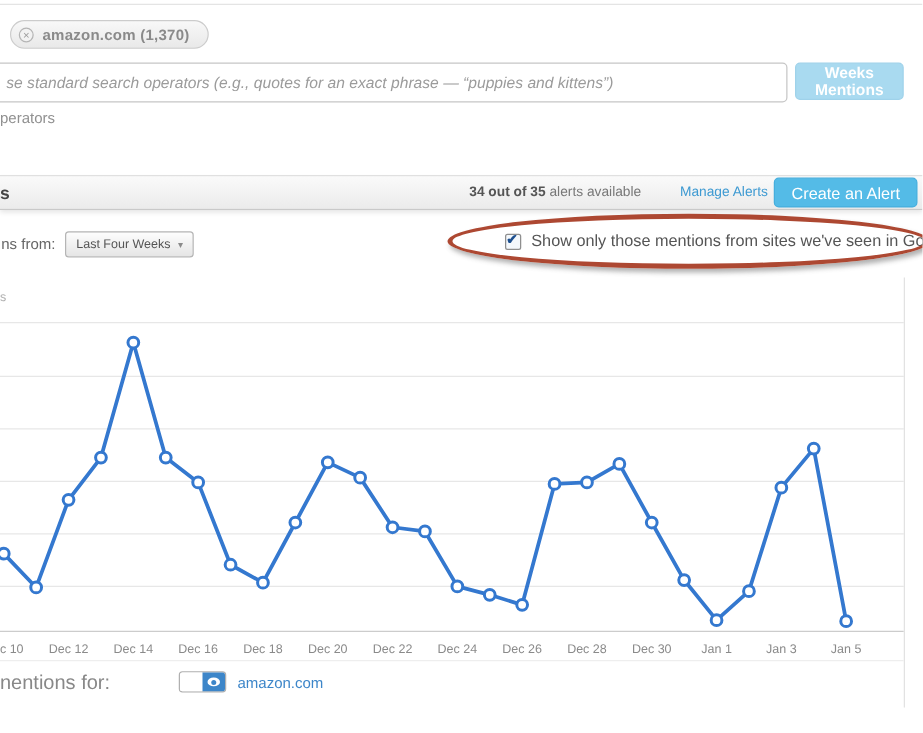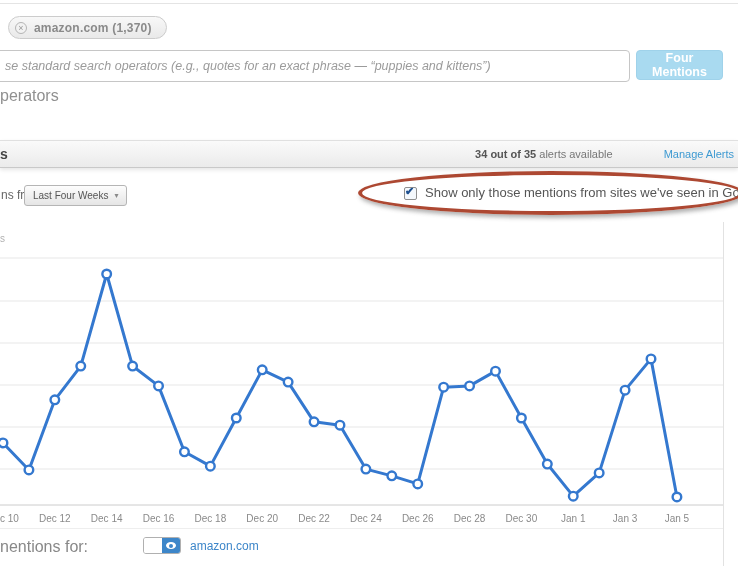--- a/index.html
+++ b/index.html
@@ -33,49 +33,49 @@
     font-family:"Liberation Sans", sans-serif; font-size:12.5px; color:#444;
     outline:none;
   }
   .search-input::placeholder { color:#9b9b9b; font-style:italic; opacity:1; }
   .find-btn {
     top:50px; left:636px; width:87px; height:30px;
     background:#a9daf0; border:1px solid #9fd2ea; border-radius:4px;
     color:#ffffff; font-size:12.5px; font-weight:bold; cursor:pointer;
     font-family:"Liberation Sans", sans-serif;
   }
-  .search-help { top:87px; left:0; font-size:16px; color:#909090; }
+  .search-help { top:87px; left:0; font-size:12px; color:#909090; }
 
   
   .toolbar {
     top:140px; left:0; width:738px; height:28px;
     background:linear-gradient(#fafafa,#ebebeb);
     border-top:1px solid #e0e0e0; border-bottom:1px solid #c9c9c9;
     box-shadow:0 2px 4px rgba(0,0,0,0.10);
   }
   .toolbar-heading {
     position:absolute; left:0; top:5px; font-size:14px; font-weight:bold; color:#444;
   }
   .toolbar-right {
     position:absolute; right:4px; top:0; height:100%;
-    display:flex; align-items:center; gap:25px;
+    display:flex; align-items:center; gap:5px;
   }
   .alerts-status { font-size:11px; color:#777; white-space:nowrap; }
   .alerts-status b { color:#555; }
   .manage-link { font-size:11px; color:#3e9ad2; text-decoration:none; white-space:nowrap; cursor:pointer;padding-left:26px; }
   .create-btn {
     height:24px; padding:0 13px; background:#54bbe7; border:1px solid #45aedd;
     border-radius:4px; color:#fff; font-size:13px; cursor:pointer; white-space:nowrap;
     font-family:"Liberation Sans", sans-serif;
   }
 
   
   .from-label { top:188px; left:1px; font-size:12px; color:#666; }
   .range-dd {
-    top:185px; left:24px; height:21px; padding:0 8px;
+    top:185px; left:52px; height:21px; padding:0 8px;
     background:linear-gradient(#fdfdfd,#e5e5e5); border:1px solid #b5b5b5;
     border-radius:3px; font-size:10px; color:#555; cursor:pointer;
     display:flex; align-items:center; gap:6px;
     font-family:"Liberation Sans", sans-serif;
   }
   .range-dd .caret { font-size:8px; color:#8a8a8a; }
 
   
   .news-filter { top:185px; left:404px; display:flex; align-items:flex-start; gap:8px; }
   .cb {
@@ -121,28 +121,29 @@
 <body>
 
 <div class="abs top-hairline"></div>
 
 <div class="abs chip">
   <span class="remove">×</span>
   <span class="chip-label">amazon.com (1,370)</span>
 </div>
 
 <input class="abs search-input" type="text" placeholder="se standard search operators (e.g., quotes for an exact phrase — “puppies and kittens”)" style="">
-<button class="abs find-btn">Four Mentions</button>
+<button class="abs find-btn">Weeks Mentions</button>
 <div class="abs search-help">perators</div>
 
 <div class="abs toolbar">
   <span class="toolbar-heading">s</span>
   <div class="toolbar-right">
     <span class="alerts-status"><b>34 out of 35</b><span> alerts available</span></span>
     <a class="manage-link">Manage Alerts</a>
+    <button class="create-btn">Create an Alert</button>
   </div>
 </div>
 
 <span class="abs from-label">ns from:</span>
 <div class="abs range-dd">
   <span>Last Four Weeks</span>
   <span class="caret">▾</span>
 </div>
 
 <div class="abs news-filter">

